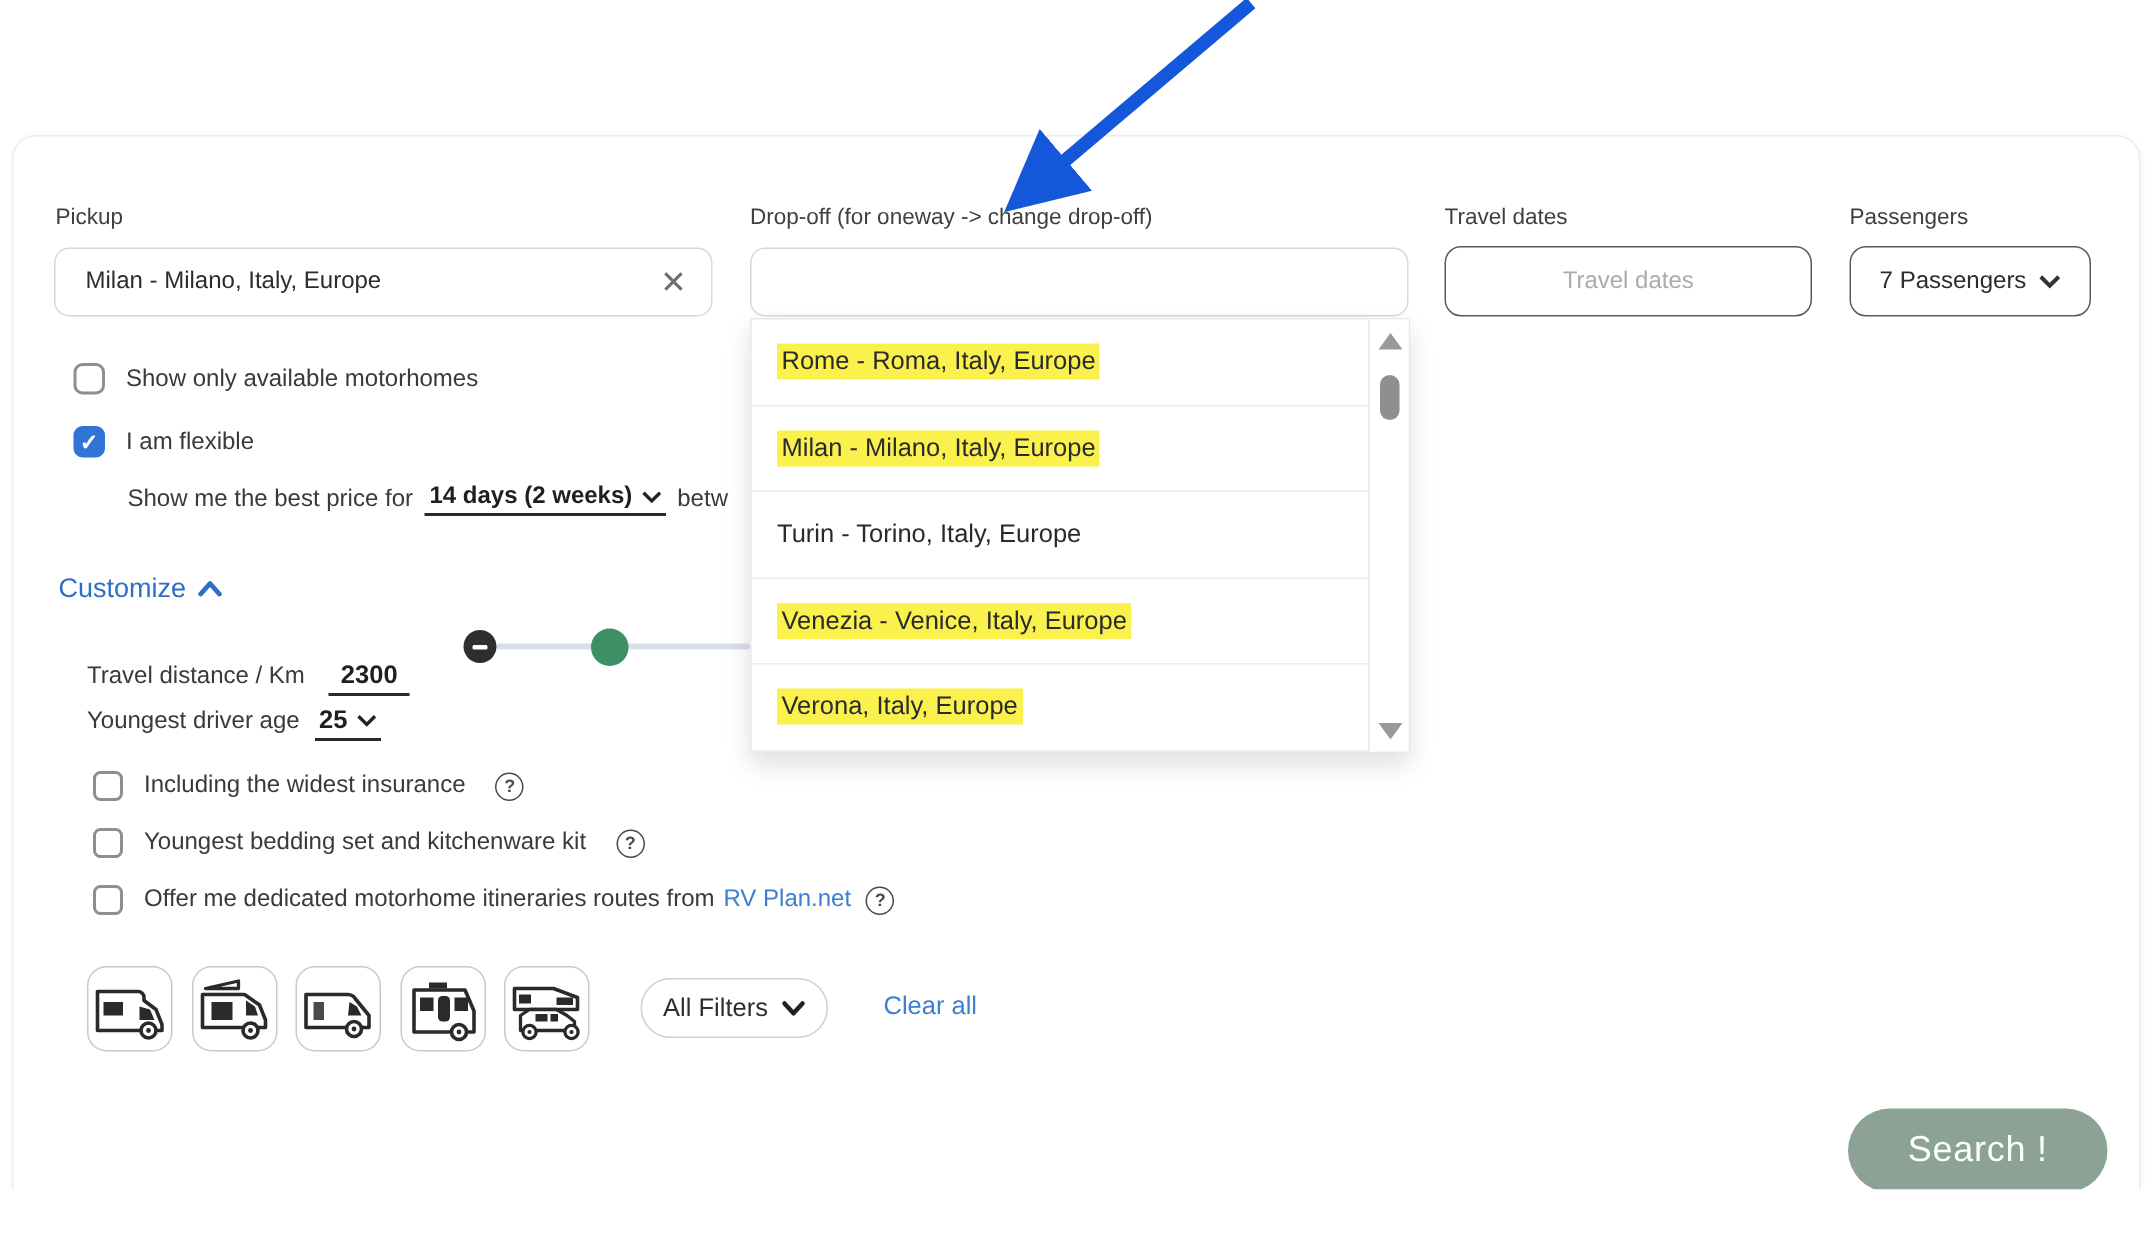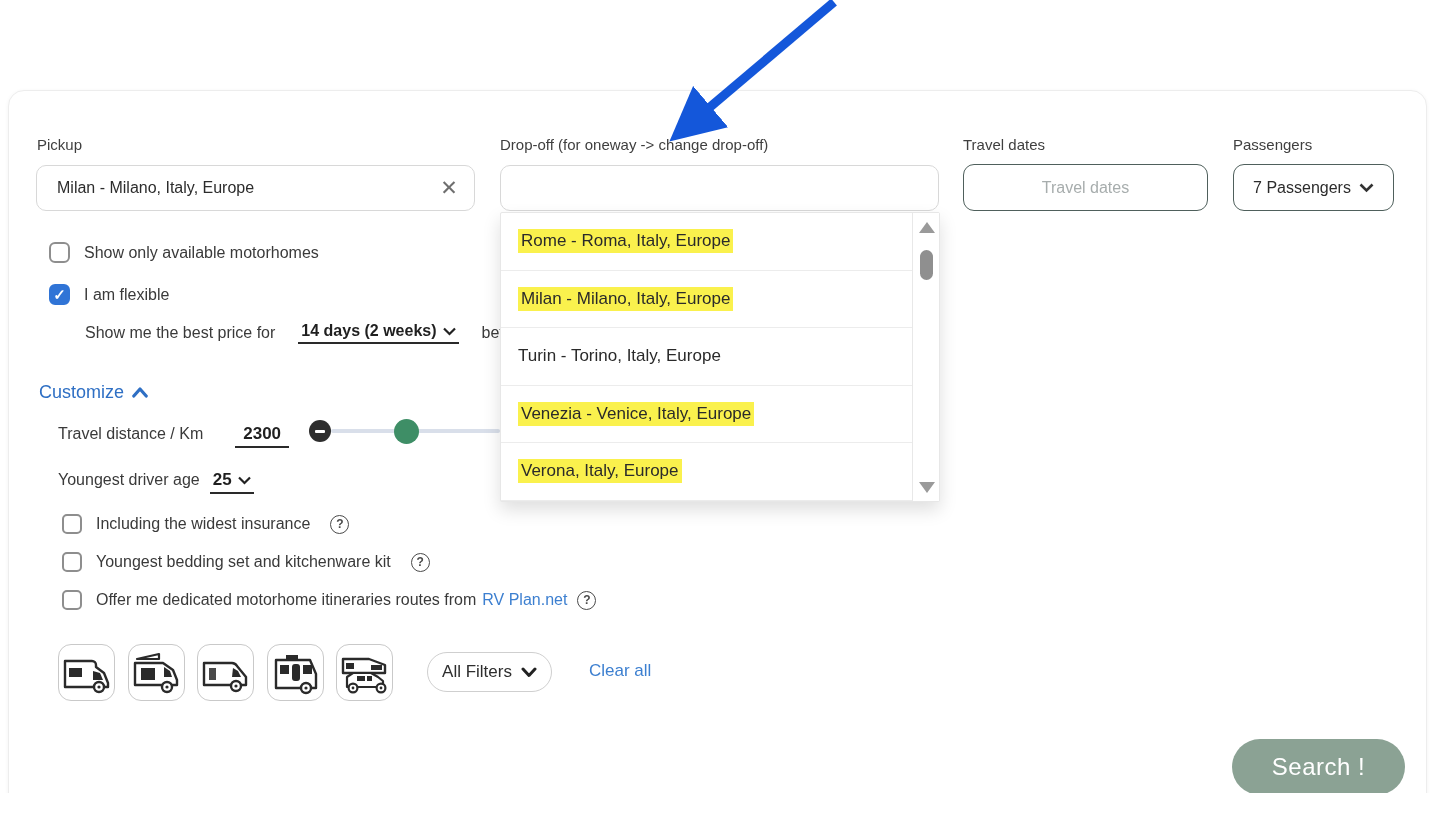--- a/index.html
+++ b/index.html
@@ -171,39 +171,39 @@
     <span>Show only available motorhomes</span>
   </div>
 
   <div class="abs cb-row" style="left:49px; top:284px;">
     <div class="cb checked">
       <span>✓</span>
     </div>
     <span>I am flexible</span>
   </div>
 
-  <div class="abs" style="left:85px; top:322px; font-size:16px; color:#3a3a3a; white-space:nowrap; display:flex; align-items:center; gap:23px;">
+  <div class="abs" style="left:85px; top:322px; font-size:16px; color:#3a3a3a; white-space:nowrap; display:flex; align-items:center; gap:8px;">
     <span>Show me the best price for</span>
     <span class="bold-underline">
       <span>14 days (2 weeks)</span>
       <svg class="chev" width="13" height="9" viewBox="0 0 13 9">
         <polyline points="1,1.5 6.5,7 12,1.5" fill="none" stroke="#222" stroke-width="2.2"></polyline>
       </svg>
     </span>
     <span>betw</span>
   </div>
 
   <div class="abs customize" style="left:39px; top:382px;">
     <span>Customize</span>
     <svg class="chev" width="16" height="11" viewBox="0 0 16 11">
       <polyline points="1.8,9 8,2 14.2,9" fill="none" stroke="#2e6fc4" stroke-width="3.2" stroke-linecap="round" stroke-linejoin="round"></polyline>
     </svg>
   </div>
 
-  <div class="abs" style="left:58px; top:424px; font-size:16px; color:#3a3a3a; display:flex; align-items:baseline; gap:32px;">
+  <div class="abs" style="left:58px; top:440px; font-size:16px; color:#3a3a3a; display:flex; align-items:baseline; gap:16px;">
     <span>Travel distance / Km</span>
     <span class="value-underline" style="font-size:17px;">2300</span>
   </div>
   <div class="slider-track"></div>
   <div class="slider-minus"></div>
   <div class="slider-thumb"></div>
 
   <div class="abs" style="left:58px; top:470px; font-size:16px; color:#3a3a3a; display:flex; align-items:baseline; gap:10px;">
     <span>Youngest driver age</span>
     <span class="bold-underline" style="font-size:17px;">

